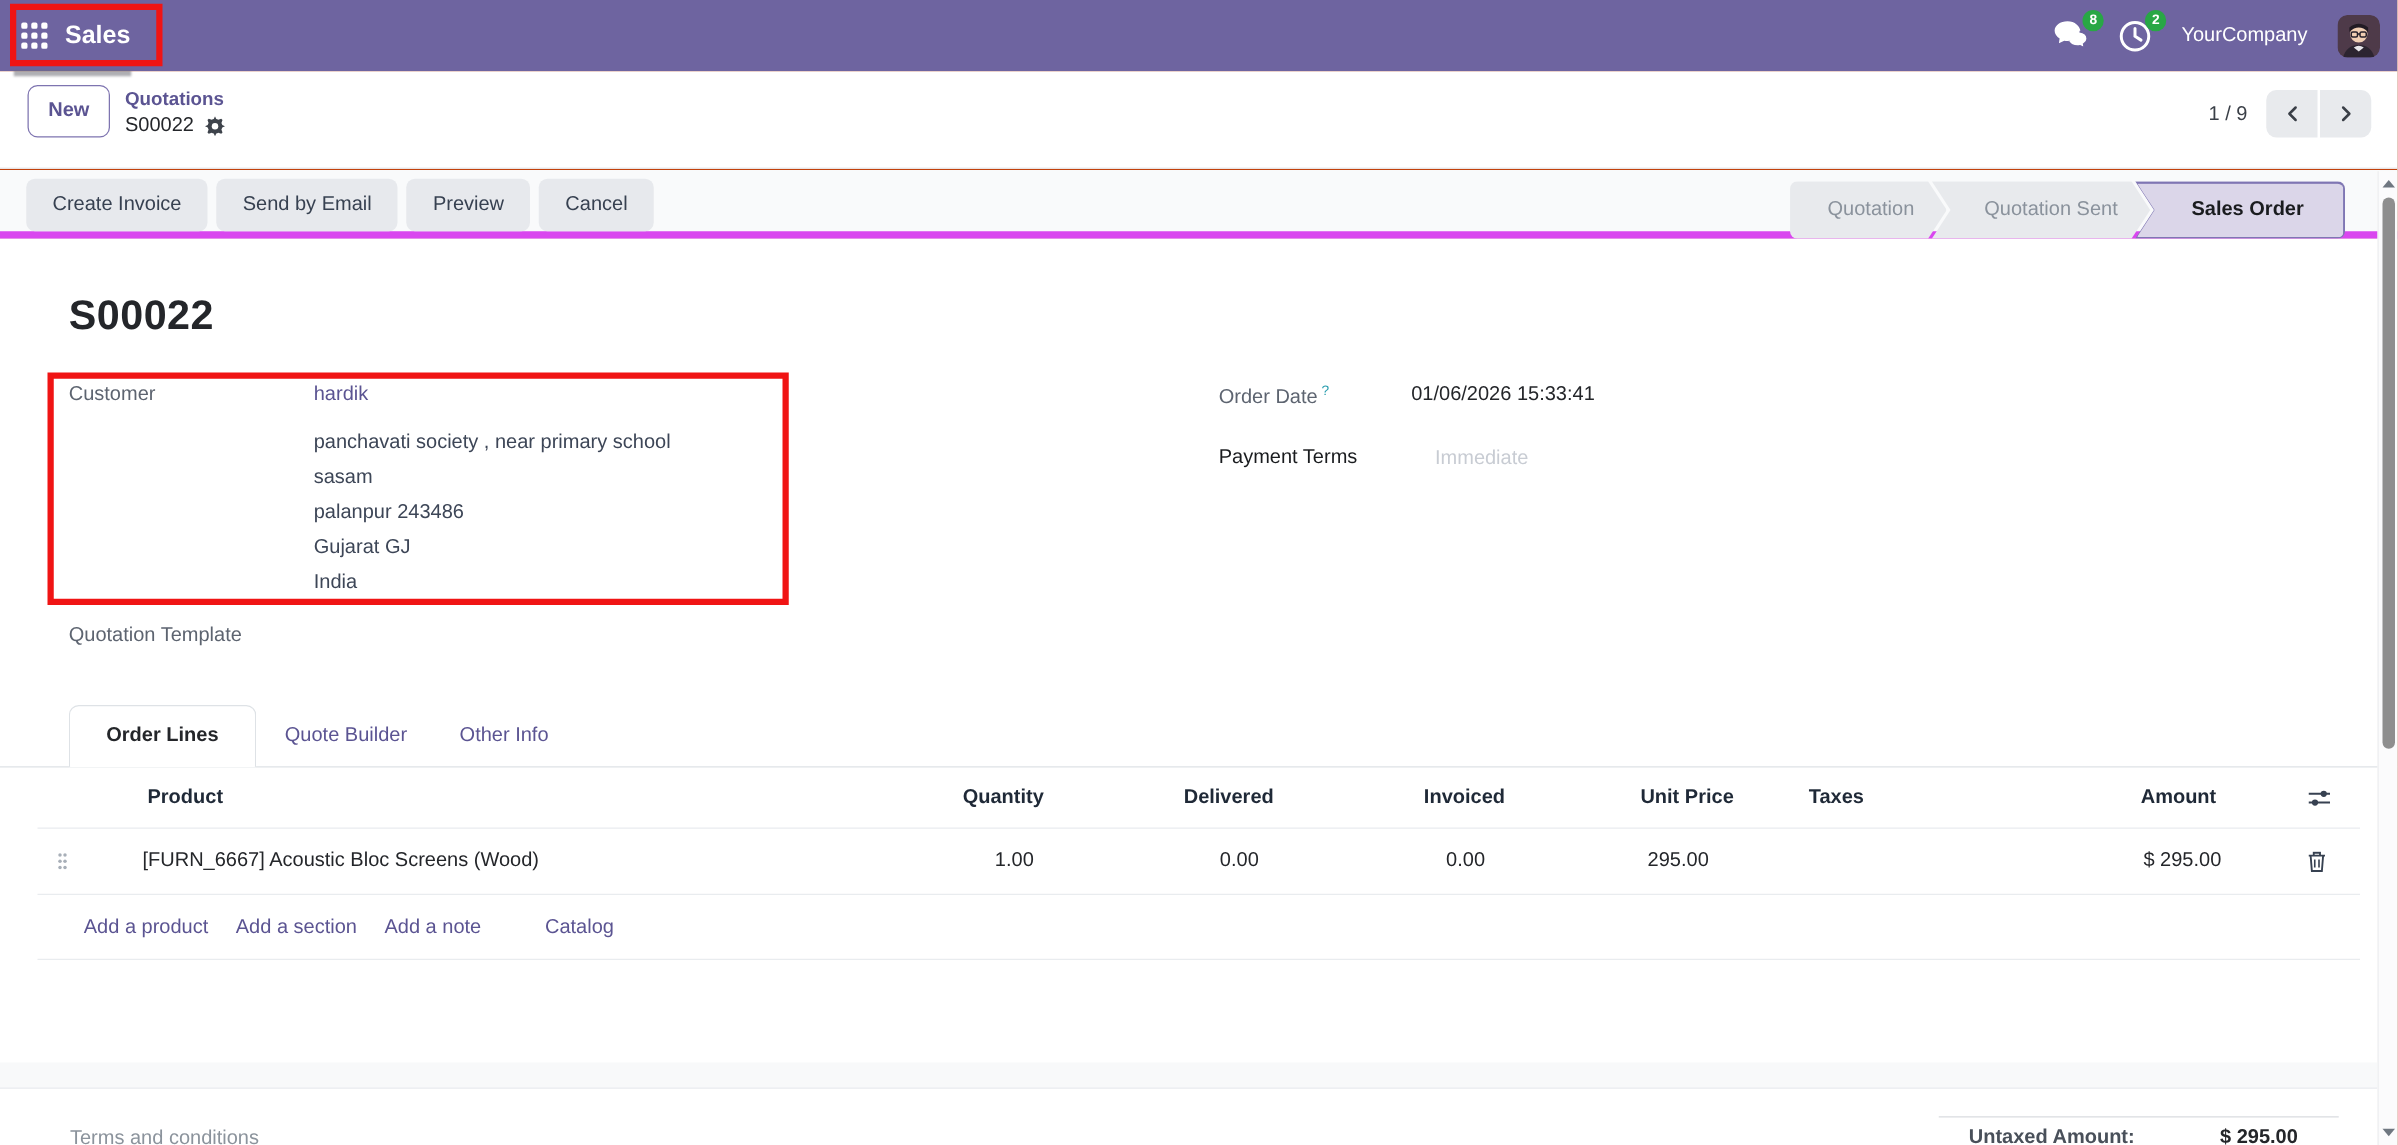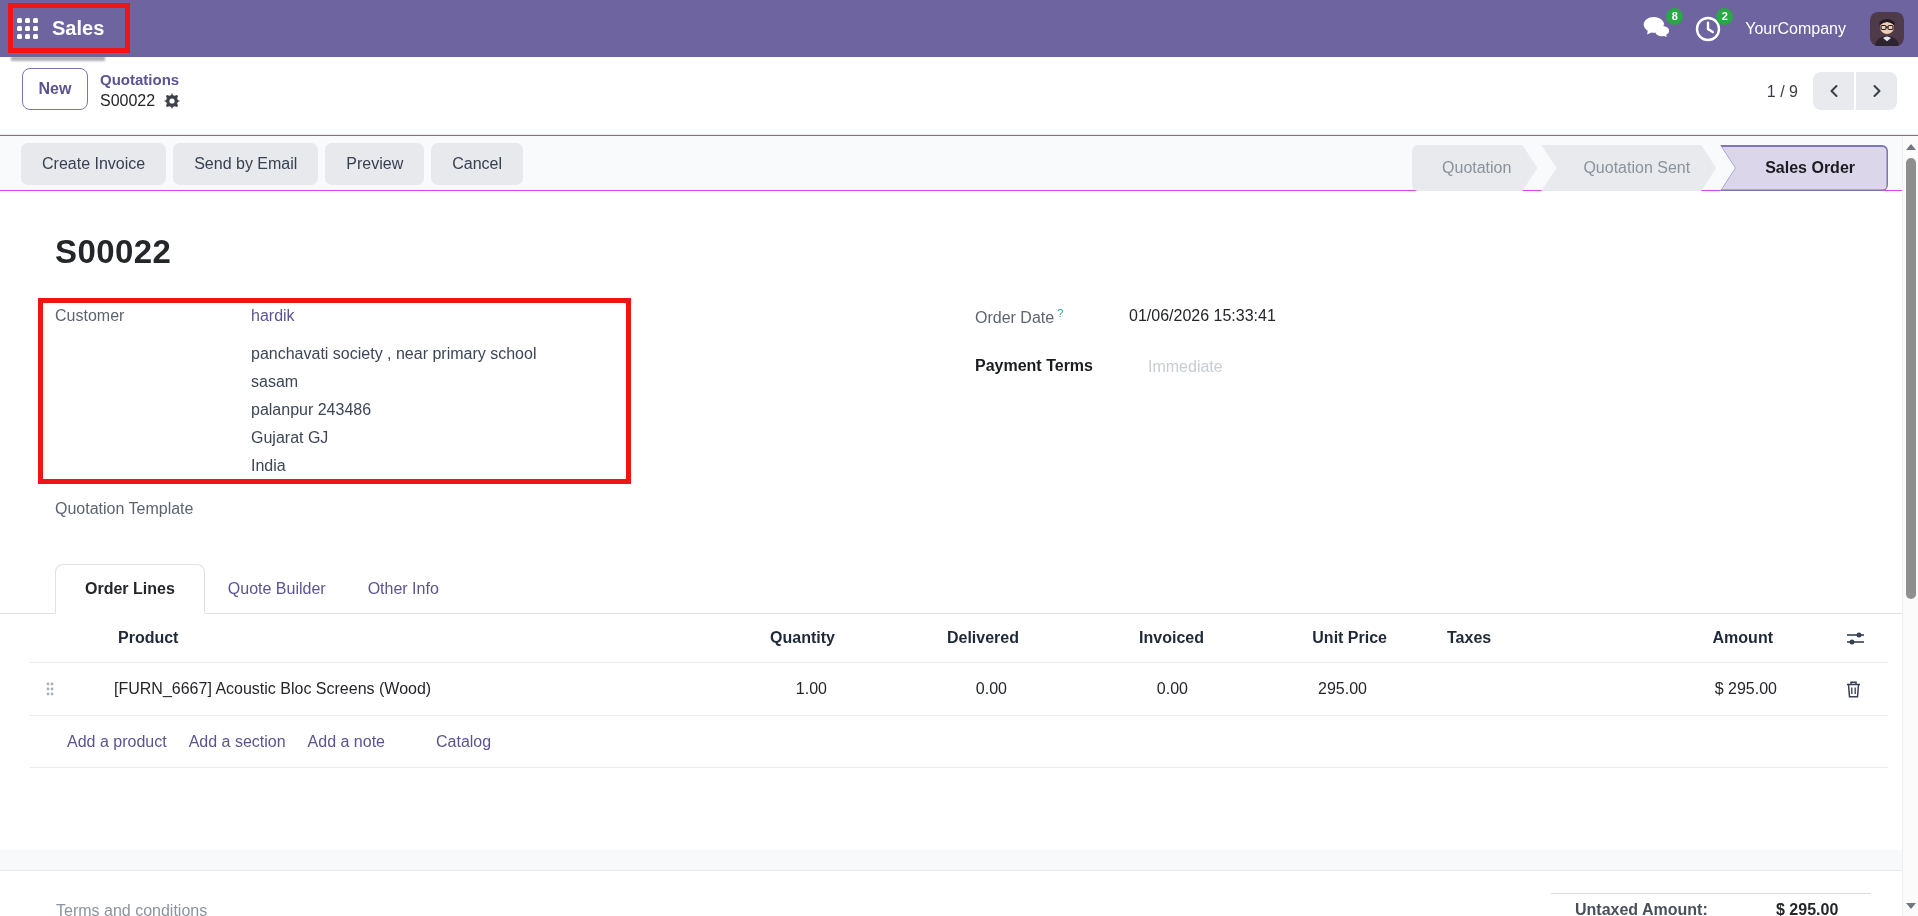--- a/index.html
+++ b/index.html
@@ -1,17 +1,17 @@
 <!DOCTYPE html>
 <html><head>
 <meta charset="utf-8">
 <style>
   * { margin:0; padding:0; box-sizing:border-box; }
   body { font-family:"Liberation Sans", sans-serif; background:#ddd; }
-  .screen { position:relative; width:1918px; height:916px; background:#3b82f6; overflow:hidden; }
+  .screen { position:relative; width:1918px; height:916px; background:#c2410c; overflow:hidden; }
 
   
   .navbar { position:absolute; top:0; left:0; right:0; height:57px; background:#6E64A0; display:flex; align-items:center; padding:0 14px 0 17px; color:#fff; }
   .nav-left { display:flex; align-items:center; gap:14px; }
   .apps-grid { width:21px; height:21px; display:grid; grid-template-columns:repeat(3,1fr); gap:2.5px; cursor:pointer; }
   .apps-grid span { background:#fff; border-radius:1.5px; }
   .app-name { font-size:20px; font-weight:700; cursor:pointer; }
   .nav-menu { display:flex; gap:34px; margin-left:37px; font-size:16px; }
   .nav-item { cursor:pointer; white-space:nowrap; }
   .nav-right { margin-left:auto; display:flex; align-items:center; gap:24px; }
@@ -26,41 +26,41 @@
   .crumbs { position:absolute; left:100px; top:13px; }
   .crumb-parent { color:#5B5492; font-size:15px; font-weight:600; line-height:19px; cursor:pointer; }
   .crumb-current { color:#24262A; font-size:16px; line-height:24px; display:flex; align-items:center; gap:9px; }
   .pager-count { position:absolute; right:120px; top:26px; font-size:16px; color:#3A3F47; }
   .pager-btns { position:absolute; right:21px; top:15px; display:flex; gap:2px; }
   .pager-btn { width:41px; height:38px; background:#E8EAED; display:flex; align-items:center; justify-content:center; cursor:pointer; }
   .pager-btn.prev { border-radius:8px 0 0 8px; }
   .pager-btn.next { border-radius:0 8px 8px 0; }
 
   
-  .statusbar { position:absolute; top:136px; left:0; right:0; height:55px; background:#F9FAFB; border-bottom:1px solid #d946ef; }
+  .statusbar { position:absolute; top:136px; left:0; right:0; height:55px; background:#F9FAFB; border-bottom:6px solid #d946ef; }
   .action-btns { position:absolute; left:21px; top:7px; display:flex; gap:7px; }
   .abtn { height:42px; padding:0 21px; background:#E7E9ED; border-radius:7px; border:none; font-family:inherit; font-size:16px; color:#374151; font-weight:500; display:flex; align-items:center; cursor:pointer; white-space:nowrap; }
-  .pipeline { position:absolute; right:30px; top:9px; height:46px; display:flex;gap:16px; }
+  .pipeline { position:absolute; right:42px; top:9px; height:46px; display:flex; }
   .step { display:flex; align-items:center; font-size:16px; color:#8A929C; background:#E8EAED; cursor:pointer; white-space:nowrap; }
   .step-1 { padding:0 26px 0 30px; border-radius:6px 0 0 6px; clip-path:polygon(0 0, calc(100% - 15px) 0, 100% 50%, calc(100% - 15px) 100%, 0 100%); }
   .step-2 { margin-left:-12px; padding:0 26px 0 42px; clip-path:polygon(0 0, calc(100% - 15px) 0, 100% 50%, calc(100% - 15px) 100%, 0 100%, 15px 50%); }
   .step-3 { margin-left:-12px; padding:0 33px 0 45px; background:transparent; color:#1A1C1F; font-weight:700; position:relative; }
   .step-3 .layer-border { position:absolute; inset:0; background:#7F76B3; border-radius:0 6px 6px 0; clip-path:polygon(0 0, 100% 0, 100% 100%, 0 100%, 15px 50%); }
   .step-3 .layer-fill { position:absolute; inset:1.5px; background:#DBD6E9; border-radius:0 5px 5px 0; clip-path:polygon(0 0, 100% 0, 100% 100%, 0 100%, 14px 50%); }
   .step-3 span { position:relative; }
 
   
   .sheet { position:absolute; top:191px; left:0; right:0; bottom:0; background:#fff; }
   .title { position:absolute; left:55px; top:42px; font-size:33px; font-weight:700; color:#24262A; letter-spacing:.4px; }
   .lbl { position:absolute; font-size:16px; color:#5D6470;text-align:center; }
   .val { position:absolute; font-size:16px; color:#24262A; }
   .customer-name { position:absolute; left:251px; top:116px; font-size:16px; color:#5B5492; cursor:pointer; }
   .customer-address { position:absolute; left:251px; top:149px; font-size:16px; color:#3D4657; line-height:28px; }
   .help-sup { color:#2E9FB0; font-size:11px; vertical-align:super; margin-left:3px; }
-  .pt-label { position:absolute; left:975px; top:166px; font-size:16px; font-weight:700; color:#1A1C1F; }
+  .pt-label { position:absolute; left:975px; top:166px; font-size:16px; font-weight:400; color:#1A1C1F; }
   .pt-value { position:absolute; left:1148px; top:167px; font-size:16px; color:#C8CCD3; cursor:text; }
 
   
   .tabs { position:absolute; left:0; right:0; top:373px; height:50px; border-bottom:1px solid #DEE2E6; padding-left:55px; display:flex; }
   .tab { height:50px; display:flex; align-items:center; font-size:16px; color:#5B5492; cursor:pointer; }
   .tab.t-active { background:#fff; border:1px solid #DEE2E6; border-bottom:1px solid #fff; border-radius:8px 8px 0 0; color:#24262A; font-weight:600; margin-bottom:-1px; padding:0 29px; }
   .tab.t-plain-1 { padding:0 23px; }
   .tab.t-plain-2 { padding:0 19px; }
 
   

